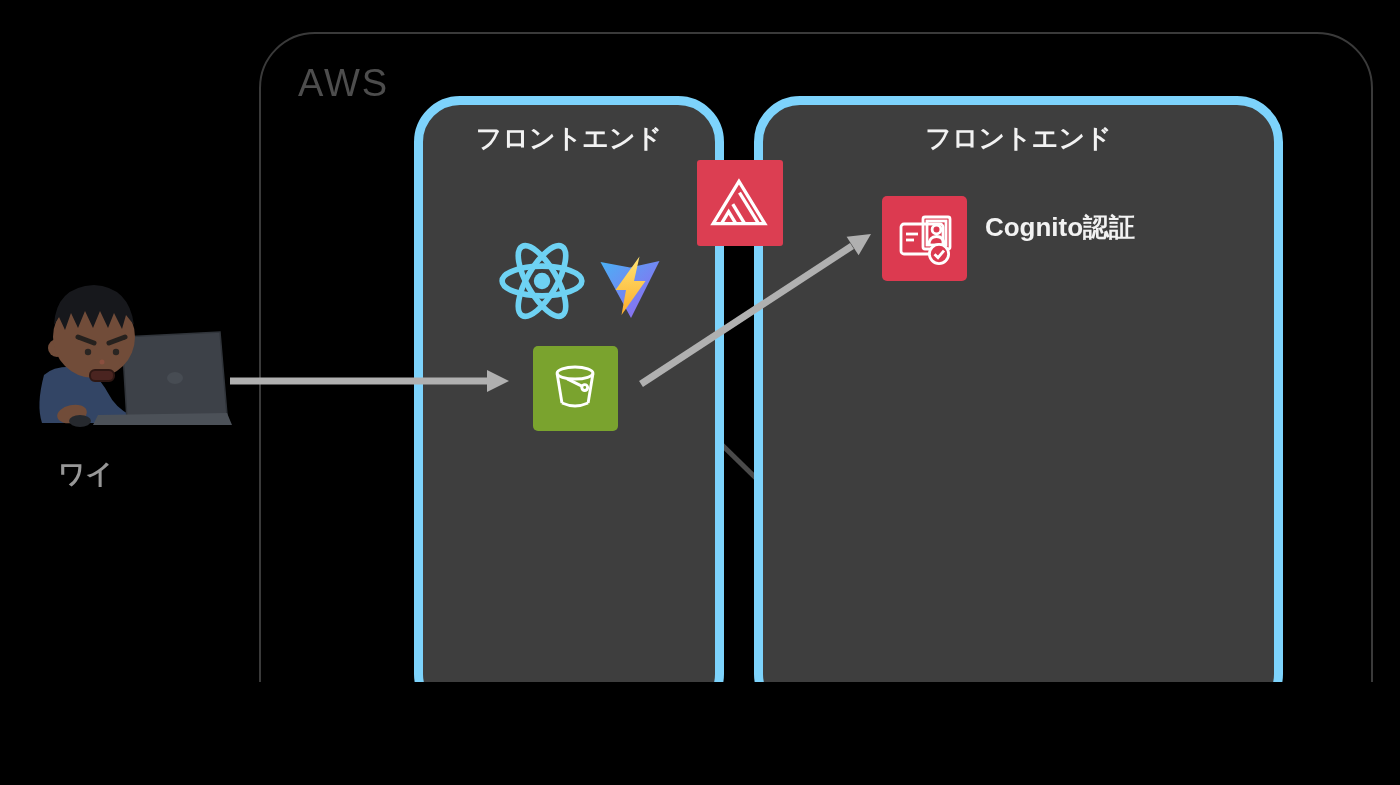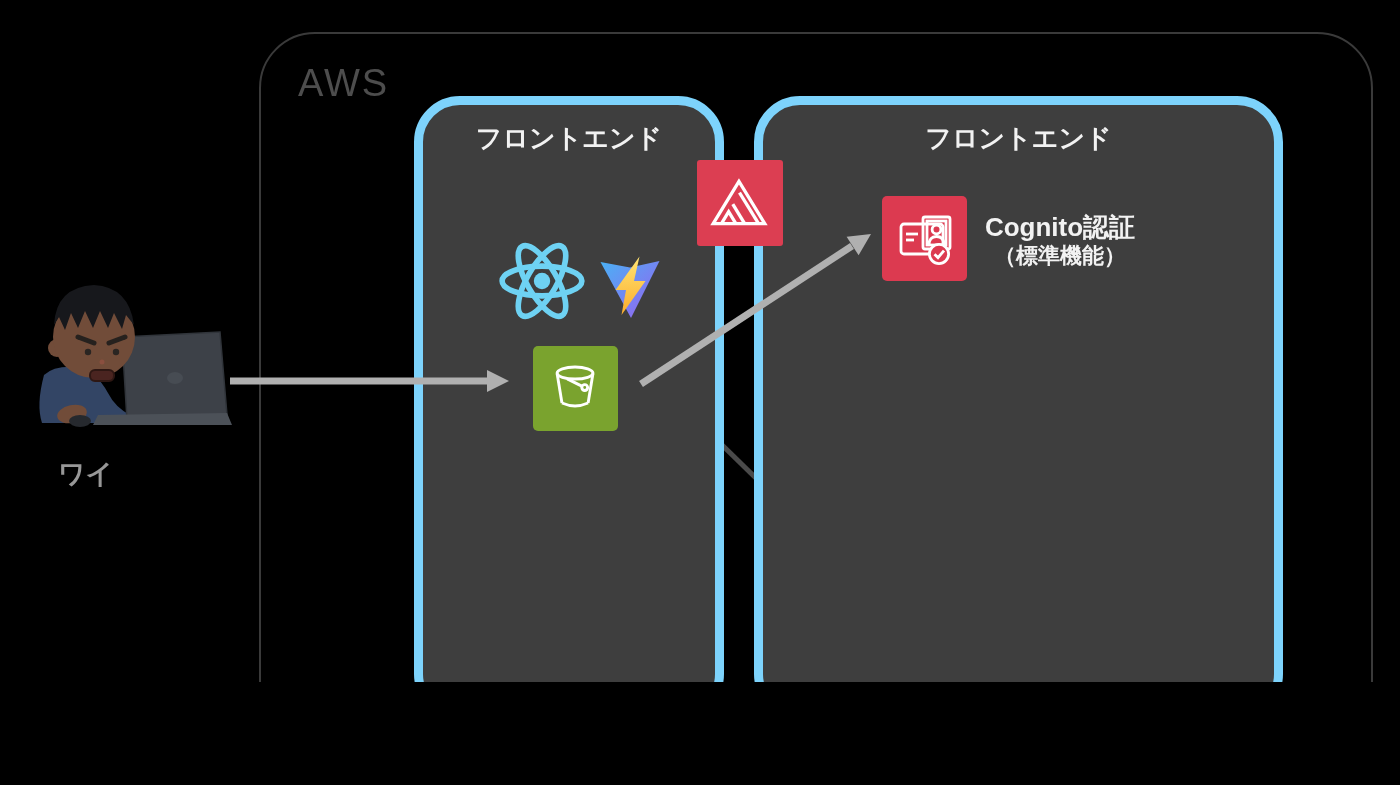--- a/index.html
+++ b/index.html
@@ -129,21 +129,20 @@
         <circle cx="43.5" cy="22.5" r="4.4"></circle>
         <path d="M36 38 Q36 29.5 43.5 29.5 Q51 29.5 51 38"></path>
         <circle cx="46" cy="47" r="9.6" fill="#dc3a50"></circle>
         <path d="M41.5 47.2 L45 50.6 L51 43.6"></path>
       </svg>
     </div>
   </div>
 
   <div class="caption cognito" style="left:970px;top:212px;width:180px;">
     <span class="l1">Cognito認証</span>
-    <span class="l2">（標準機能）</span>
   </div>
 
   <svg class="layer" style="left:30px;top:275px;" width="210" height="160" viewBox="0 0 210 160">
 
     <path d="M14 100 Q6 130 12 148 L100 148 L100 140 Q85 132 78 118 Q66 96 48 92 Q24 90 14 100 Z" fill="#334565"></path>
 
     <path d="M92 62 L190 57 L197 140 L97 145 Z" fill="#3d4148" stroke="#30343a" stroke-width="1.5"></path>
     <ellipse cx="145" cy="103" rx="8" ry="6" fill="#474c53"></ellipse>
 
     <path d="M68 140 L197 138 L202 150 L63 150 Z" fill="#4c5158"></path>

